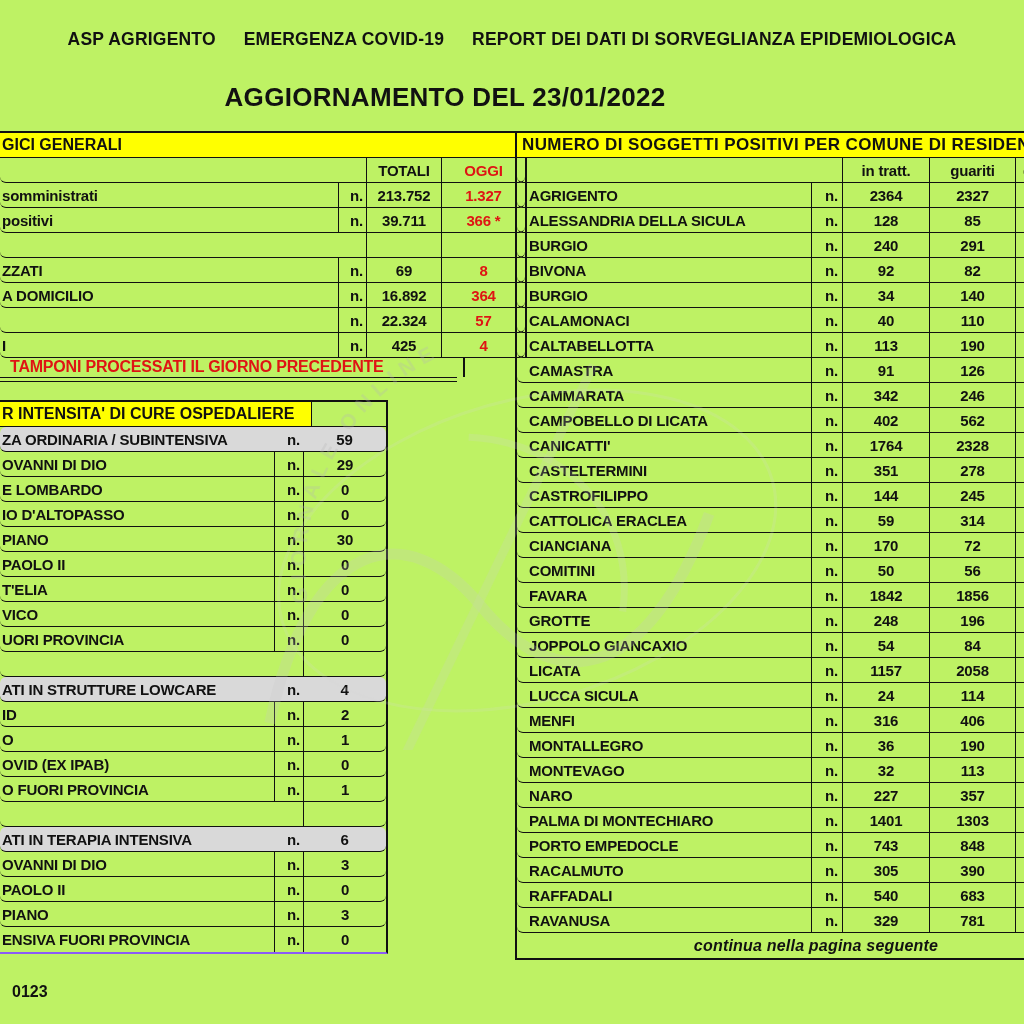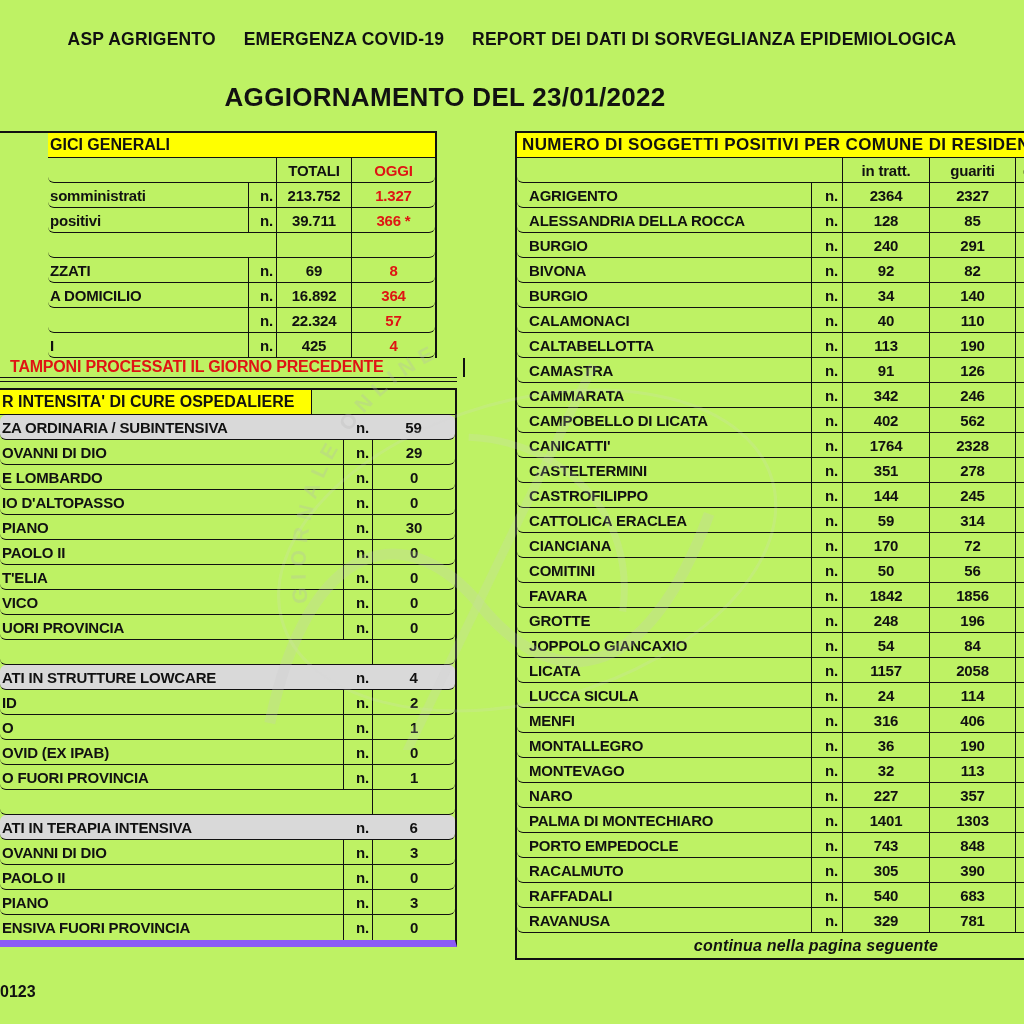--- a/index.html
+++ b/index.html
@@ -16,38 +16,38 @@
   }
   .update-title{
     position:absolute;top:82px;left:0;width:890px;text-align:center;
     font-size:26px;font-weight:bold;letter-spacing:.3px;
   }
   
   .row{display:flex;height:25px;border-bottom:1px solid #111;border-radius:6px;}
   .cell{display:flex;align-items:center;font-weight:bold;font-size:15px;letter-spacing:-.2px;overflow:hidden;white-space:nowrap;}
   .yellow{background:var(--accent-yellow,#ffff00);}
   
-  .t1{position:absolute;top:131px;left:0;width:437px;border-top:2px solid #111;border-right:2px solid #111;padding-left:48px;}
+  .t1{position:absolute;top:131px;left:0;width:527px;border-top:2px solid #111;border-right:2px solid #111;}
   .t1-title{height:25px;border-bottom:1px solid #111;display:flex;align-items:center;
             font-size:16px;font-weight:bold;padding-left:2px;}
   .t1 .c-lab{flex:1;padding-left:2px;}
   .t1 .c-n{width:28px;justify-content:flex-end;padding-right:3px;border-left:1px solid #111;}
   .t1 .c-tot{width:75px;justify-content:center;border-left:1px solid #111;}
   .t1 .c-oggi{width:84px;justify-content:center;border-left:1px solid #111;color:var(--accent-red,#e01010);}
   .t1 .k-colhead .c-n,.t1 .k-empty .c-n{border-left:none;}
   .t1-footnote{
     position:absolute;top:358px;left:8px;width:457px;height:19px;
     color:var(--accent-red,#e01010);font-weight:bold;font-size:16px;letter-spacing:-.2px;
     padding-left:2px;border-right:2px solid #111;white-space:nowrap;
   }
   .t1-doubleline{position:absolute;top:377px;left:0;width:457px;height:5px;
     border-top:1.5px solid #111;border-bottom:1.5px solid #111;}
   
-  .t2{position:absolute;top:388px;left:0;width:457px;
-      border-top:2px solid #111;border-right:2px solid #111;border-bottom:7px solid #8b5cf6;}
+  .t2{position:absolute;top:400px;left:0;width:388px;
+      border-top:2px solid #111;border-right:2px solid #111;border-bottom:2px solid #8b5cf6;}
   .t2-head{display:flex;height:25px;border-bottom:1px solid #111;}
   .t2-head-yellow{width:312px;border-right:1px solid #111;display:flex;align-items:center;
                   font-size:16px;font-weight:bold;padding-left:2px;}
   .t2-head-fill{flex:1;}
   .t2 .c-lab{flex:1;padding-left:2px;}
   .t2 .c-n{width:29px;justify-content:flex-end;padding-right:3px;border-left:1px solid #111;}
   .t2 .c-val{width:83px;justify-content:center;border-left:1px solid #111;}
   .t2 .k-section{background:var(--row-gray,#d9d9d9);}
   .t2 .k-section .c-n,.t2 .k-section .c-val,.t2 .k-empty .c-n{border-left:none;}
   .t2 .row:last-child{border-bottom:none;}
@@ -58,21 +58,21 @@
             font-size:17px;font-weight:bold;letter-spacing:.4px;padding-left:5px;white-space:nowrap;overflow:visible;}
   .t3 .c-name{flex:1;padding-left:12px;}
   .t3 .c-n3{width:31px;justify-content:flex-end;padding-right:4px;border-left:1px solid #111;}
   .t3 .c-tratt{width:87px;justify-content:center;border-left:1px solid #111;}
   .t3 .c-guar{width:86px;justify-content:center;border-left:1px solid #111;}
   .t3 .c-next{width:60px;border-left:1px solid #111;padding-left:7px;}
   .t3 .k-colhead .c-n3{border-left:none;}
   .t3-footer{height:25px;display:flex;align-items:center;justify-content:center;padding-left:40px;
              font-size:16px;font-weight:bold;font-style:italic;letter-spacing:.2px;}
   
-  .page-code{position:absolute;top:983px;left:0;font-size:16px;font-weight:bold;}
+  .page-code{position:absolute;top:983px;left:12px;font-size:16px;font-weight:bold;}
   .watermark{position:absolute;top:340px;left:170px;width:680px;height:410px;
              pointer-events:none;opacity:.5;}
 </style>
 </head>
 <body>
 
 <div class="page">
 
   <div class="top-header">
     <span>ASP AGRIGENTO</span>
@@ -295,21 +295,21 @@
 
         <div class="row k-data">
           <div class="cell c-name">AGRIGENTO</div>
           <div class="cell c-n3">n.</div>
           <div class="cell c-tratt">2364</div>
           <div class="cell c-guar">2327</div>
           <div class="cell c-next"></div>
         </div>
 
         <div class="row k-data">
-          <div class="cell c-name">ALESSANDRIA DELLA ROCCA</div>
+          <div class="cell c-name">ALESSANDRIA DELLA SICULA</div>
           <div class="cell c-n3">n.</div>
           <div class="cell c-tratt">128</div>
           <div class="cell c-guar">85</div>
           <div class="cell c-next"></div>
         </div>
 
         <div class="row k-data">
           <div class="cell c-name">BURGIO</div>
           <div class="cell c-n3">n.</div>
           <div class="cell c-tratt">240</div>

